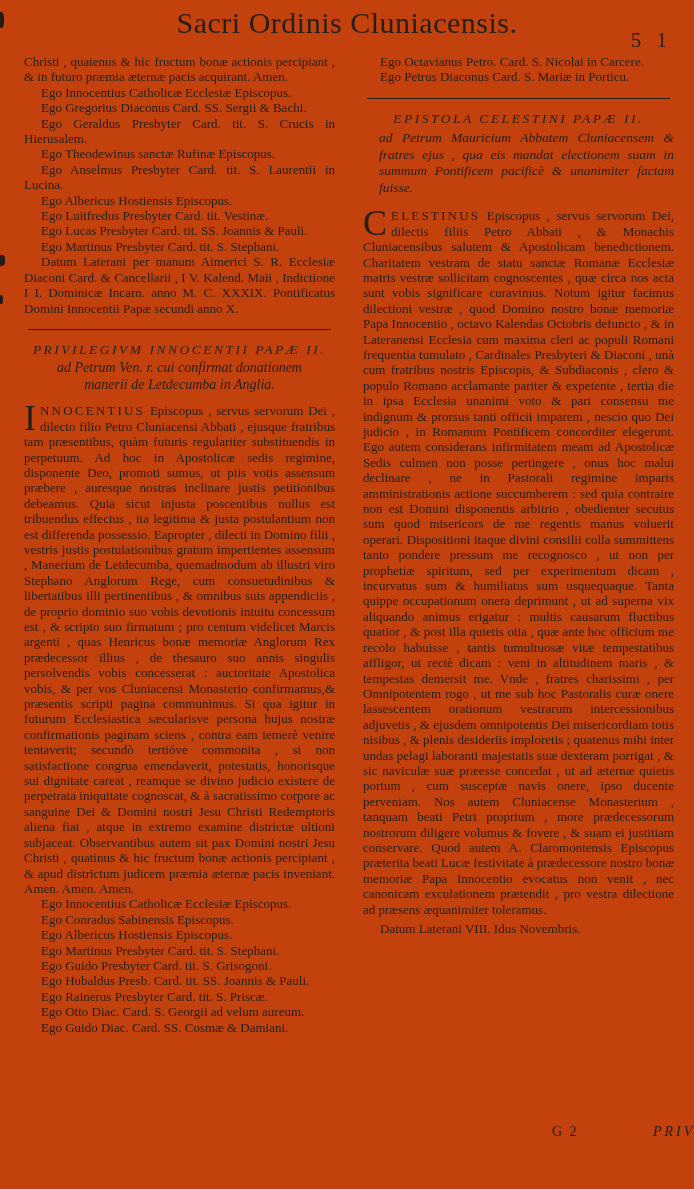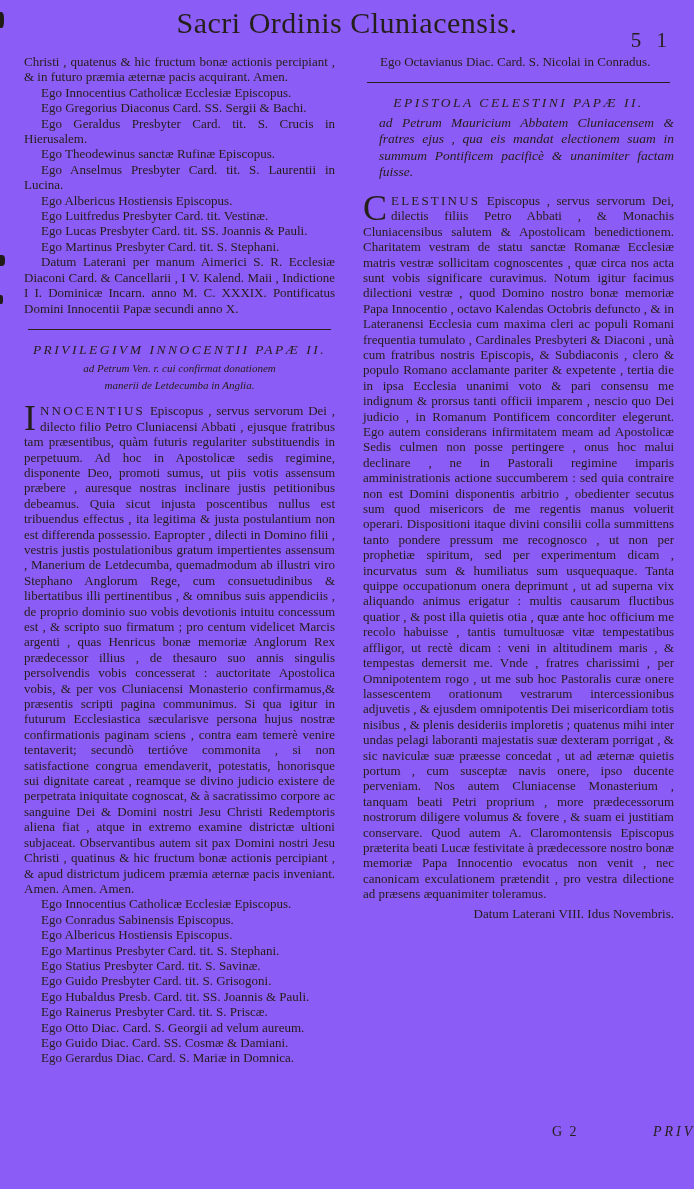--- a/index.html
+++ b/index.html
@@ -6,21 +6,21 @@
   body{
     width:694px;height:1189px;
     background:#e9e6df;
     font-family:"Liberation Serif","DejaVu Serif",serif;
     color:#241f1a;
     position:relative;
     overflow:hidden;
   }
   .page{
     position:absolute;inset:0;
-    background:#8b5cf6;
+    background:#c2410c;
   }
   .speck{position:absolute;background:#221c16;border-radius:40%;}
   .header{position:relative;height:44px;padding-top:6px;}
   .title{
     text-align:center;
     font-size:30px;
     letter-spacing:.5px;
     font-weight:500;
   }
   .pagenum{
@@ -38,34 +38,34 @@
   .ego{margin:0;text-indent:17px;}
   .rule{
     border:none;border-top:1.6px solid #26211b;
     margin:13px 4px 12px 4px;
   }
   .sec-head{margin:2px 0 10px 0;text-align:center;font-style:italic;}
   .sec-head-caps{
     font-size:13.5px;letter-spacing:2.5px;font-style:italic;
     display:block;margin-bottom:3px;white-space:nowrap;text-align:center;
   }
-  .sec-sub{display:block;font-size:11px;line-height:16.5px;}
+  .sec-sub{display:block;font-size:14px;line-height:16.5px;}
   .sec-sub-block{
     font-size:13.5px;line-height:16.5px;font-style:italic;
     text-align:justify;padding-left:16px;margin:0 0 12px 0;
   }
   .sec-sub-block .sec-head-caps{padding-left:0;margin-left:-16px;}
   .dropcap{
     float:left;
     font-size:36px;line-height:28px;
     padding:1px 4px 0 0;
     font-weight:500;
   }
   .firstword{letter-spacing:2.2px;}
-  .datum-line{margin:4px 0 0 0;text-indent:17px;text-align:right;}
+  .datum-line{margin:4px 0 0 0;text-indent:17px;text-align:left;}
   .footer{position:absolute;top:1124px;left:0;width:100%;height:24px;padding-left:31px;}
   .sig{position:absolute;left:552px;font-size:14px;letter-spacing:2px;}
   .catchword{
     position:absolute;right:22px;
     font-size:14px;font-style:italic;letter-spacing:3px;
   }
 </style>
 </head>
 <body>
 
@@ -104,31 +104,30 @@
         <span class="sec-sub">ad Petrum Ven. r. cui confirmat donationem</span>
         <span class="sec-sub">manerii de Letdecumba in Anglia.</span>
       </div>
 
       <p class="par"><span class="dropcap">I</span><span class="firstword">NNOCENTIUS</span><span> Episcopus , servus servorum Dei , dilecto filio Petro Cluniacensi Abbati , ejusque fratribus tam præsentibus, quàm futuris regulariter substituendis in perpetuum. Ad hoc in Apostolicæ sedis regimine, disponente Deo, promoti sumus, ut piis votis assensum præbere , auresque nostras inclinare justis petitionibus debeamus. Quia sicut injusta poscentibus nullus est tribuendus effectus , ita legitima &amp; justa postulantium non est differenda possessio. Eapropter , dilecti in Domino filii , vestris justis postulationibus gratum impertientes assensum , Manerium de Letdecumba, quemadmodum ab illustri viro Stephano Anglorum Rege, cum consuetudinibus &amp; libertatibus illi pertinentibus , &amp; omnibus suis appendiciis , de proprio dominio suo vobis devotionis intuitu concessum est , &amp; scripto suo firmatum ; pro centum videlicet Marcis argenti , quas Henricus bonæ memoriæ Anglorum Rex prædecessor illius , de thesauro suo annis singulis persolvendis vobis concesserat : auctoritate Apostolica vobis, &amp; per vos Cluniacensi Monasterio confirmamus,&amp; præsentis scripti pagina communimus. Si qua igitur in futurum Ecclesiastica sæcularisve persona hujus nostræ confirmationis paginam sciens , contra eam temerè venire tentaverit; secundò tertióve commonita , si non satisfactione congrua emendaverit, potestatis, honorisque sui dignitate careat , reamque se divino judicio existere de perpetrata iniquitate cognoscat, &amp; à sacratissimo corpore ac sanguine Dei &amp; Domini nostri Jesu Christi Redemptoris aliena fiat , atque in extremo examine districtæ ultioni subjaceat. Observantibus autem sit pax Domini nostri Jesu Christi , quatinus &amp; hic fructum bonæ actionis percipiant , &amp; apud districtum judicem præmia æternæ pacis inveniant. Amen. Amen. Amen.</span></p>
 
       <p class="ego">Ego Innocentius Catholicæ Ecclesiæ Episcopus.</p>
         <p class="ego">Ego Conradus Sabinensis Episcopus.</p>
         <p class="ego">Ego Albericus Hostiensis Episcopus.</p>
         <p class="ego">Ego Martinus Presbyter Card. tit. S. Stephani.</p>
-        <p class="ego">Ego Statius Presbyter Card. tit. S. Savinæ.</p>
         <p class="ego">Ego Guido Presbyter Card. tit. S. Grisogoni.</p>
         <p class="ego">Ego Hubaldus Presb. Card. tit. SS. Joannis &amp; Pauli.</p>
         <p class="ego">Ego Rainerus Presbyter Card. tit. S. Priscæ.</p>
         <p class="ego">Ego Otto Diac. Card. S. Georgii ad velum aureum.</p>
         <p class="ego">Ego Guido Diac. Card. SS. Cosmæ &amp; Damiani.</p>
-        <p class="ego">Ego Gerardus Diac. Card. S. Mariæ in Domnica.</p>
     </div>
 
     <div class="col">
-      <p class="ego">Ego Octavianus Diac. Card. S. Nicolai in Conradus.</p>
+      <p class="ego">Ego Octavianus Petro. Card. S. Nicolai in Carcere.</p>
+        <p class="ego">Ego Petrus Diaconus Card. S. Mariæ in Porticu.</p>
 
 
       <hr class="rule">
 
       <div class="sec-sub-block">
         <span class="sec-head-caps">EPISTOLA CELESTINI PAPÆ II.</span><span>ad Petrum Mauricium Abbatem Cluniacensem &amp; fratres ejus , qua eis mandat electionem suam in summum Pontificem pacificè &amp; unanimiter factam fuisse.</span>
       </div>
 
       <p class="par"><span class="dropcap">C</span><span class="firstword">ELESTINUS</span><span> Episcopus , servus servorum Dei, dilectis filiis Petro Abbati , &amp; Monachis Cluniacensibus salutem &amp; Apostolicam benedictionem. Charitatem vestram de statu sanctæ Romanæ Ecclesiæ matris vestræ sollicitam cognoscentes , quæ circa nos acta sunt vobis significare curavimus. Notum igitur facimus dilectioni vestræ , quod Domino nostro bonæ memoriæ Papa Innocentio , octavo Kalendas Octobris defuncto , &amp; in Lateranensi Ecclesia cum maxima cleri ac populi Romani frequentia tumulato , Cardinales Presbyteri &amp; Diaconi , unà cum fratribus nostris Episcopis, &amp; Subdiaconis , clero &amp; populo Romano acclamante pariter &amp; expetente , tertia die in ipsa Ecclesia unanimi voto &amp; pari consensu me indignum &amp; prorsus tanti officii imparem , nescio quo Dei judicio , in Romanum Pontificem concorditer elegerunt. Ego autem considerans infirmitatem meam ad Apostolicæ Sedis culmen non posse pertingere , onus hoc malui declinare , ne in Pastorali regimine imparis amministrationis actione succumberem : sed quia contraire non est Domini disponentis arbitrio , obedienter secutus sum quod misericors de me regentis manus voluerit operari. Dispositioni itaque divini consilii colla summittens tanto pondere pressum me recognosco , ut non per prophetiæ spiritum, sed per experimentum dicam , incurvatus sum &amp; humiliatus sum usquequaque. Tanta quippe occupationum onera deprimunt , ut ad superna vix aliquando animus erigatur : multis causarum fluctibus quatior , &amp; post illa quietis otia , quæ ante hoc officium me recolo habuisse , tantis tumultuosæ vitæ tempestatibus affligor, ut rectè dicam : veni in altitudinem maris , &amp; tempestas demersit me. Vnde , fratres charissimi , per Omnipotentem rogo , ut me sub hoc Pastoralis curæ onere lassescentem orationum vestrarum intercessionibus adjuvetis , &amp; ejusdem omnipotentis Dei misericordiam totis nisibus , &amp; plenis desideriis imploretis ; quatenus mihi inter undas pelagi laboranti majestatis suæ dexteram porrigat , &amp; sic naviculæ suæ præesse concedat , ut ad æternæ quietis portum , cum susceptæ navis onere, ipso ducente perveniam. Nos autem Cluniacense Monasterium , tanquam beati Petri proprium , more prædecessorum nostrorum diligere volumus &amp; fovere , &amp; suam ei justitiam conservare. Quod autem A. Claromontensis Episcopus præterita beati Lucæ festivitate à prædecessore nostro bonæ memoriæ Papa Innocentio evocatus non venit , nec canonicam exculationem prætendit , pro vestra dilectione ad præsens æquanimiter toleramus.</span></p>
 

